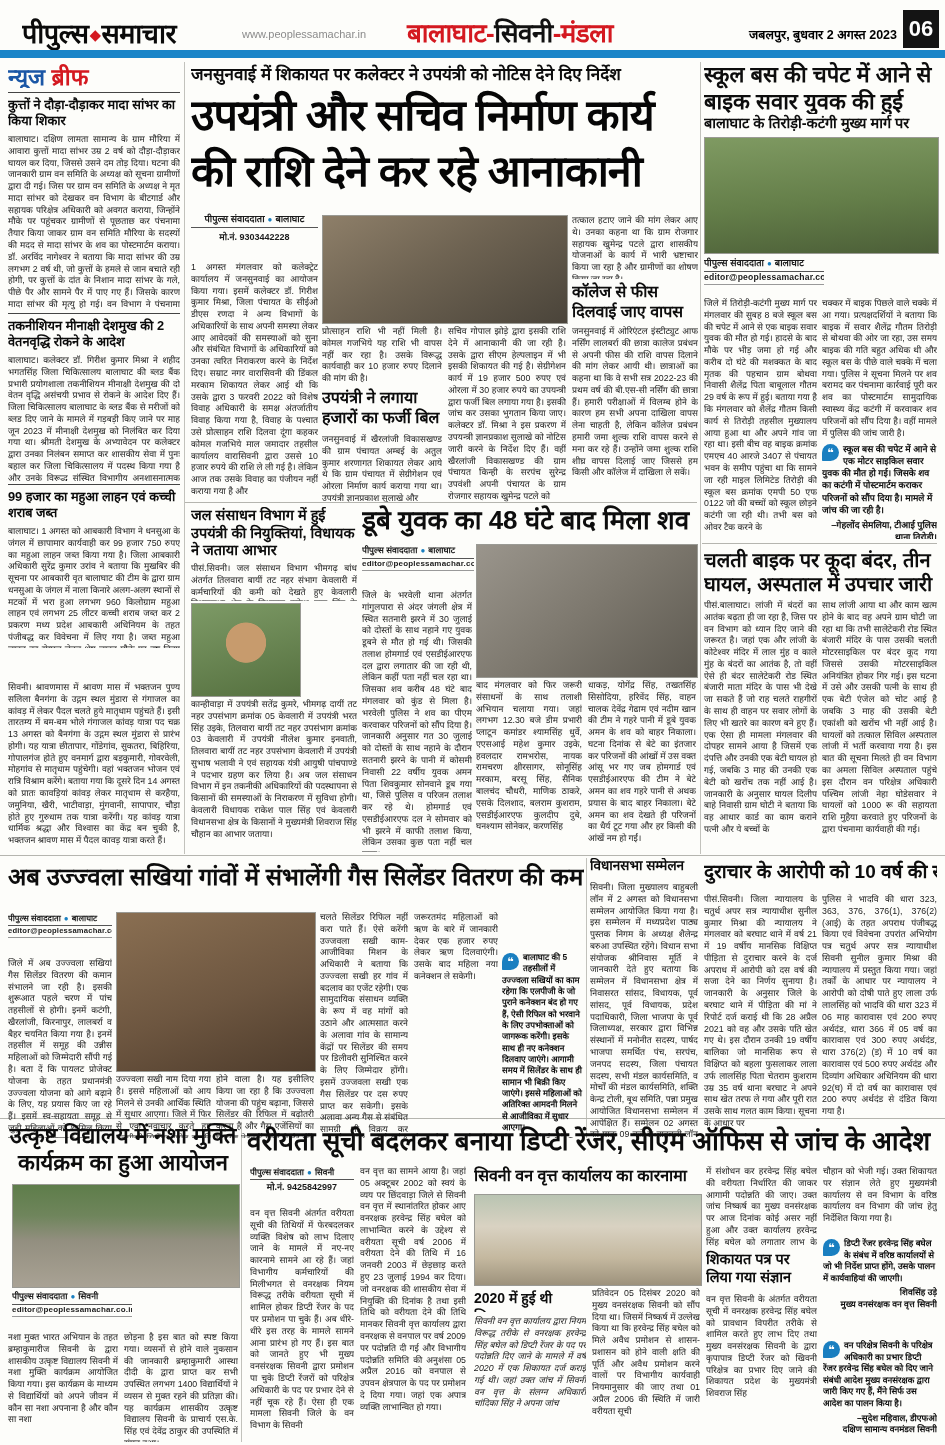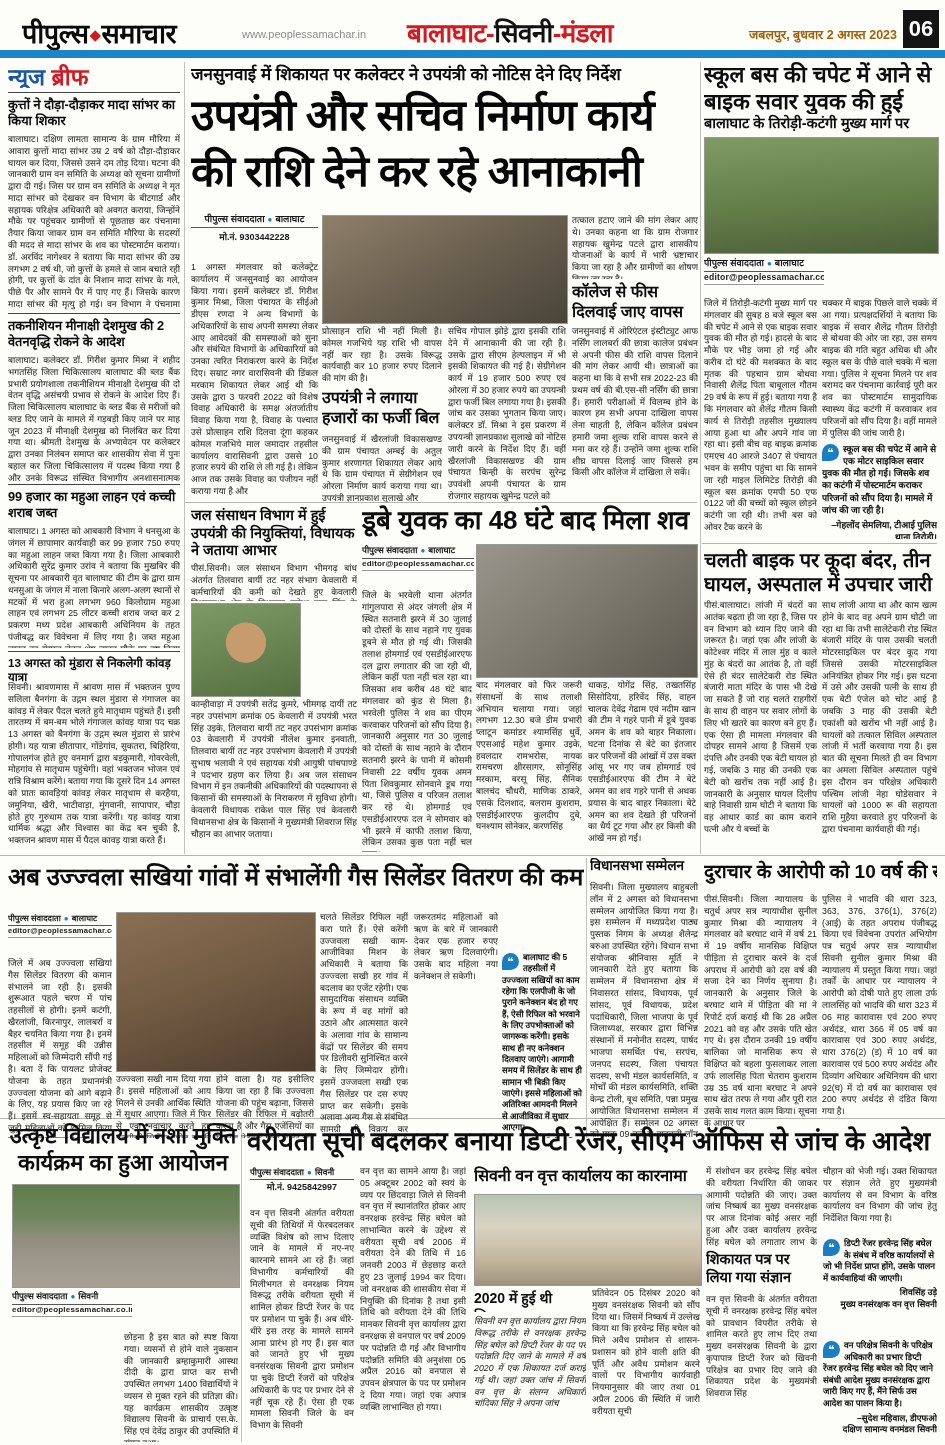--- a/index.html
+++ b/index.html
@@ -22,21 +22,21 @@
   .brief-head{font-weight:bold;font-size:12.8px;line-height:1.25;color:#0b0b0b;border-top:1px solid #444;padding-top:4px;}
   .quote{font-size:9px;font-weight:bold;line-height:1.35;color:#111;}
   .quote .attr{display:block;text-align:right;font-weight:bold;margin-top:3px;}
   .qicon{float:left;width:17px;height:17px;margin:1px 4px 1px 0;background:#1a7fc0;color:#fff;
          border-radius:50% 50% 50% 4%;font-size:11px;line-height:17px;text-align:center;font-weight:bold;}
   .masthead-logo{font-size:27px;font-weight:bold;color:#0a0a0a;letter-spacing:-.5px;}
   .mark{color:#d41920;font-size:15px;vertical-align:3px;padding:0 1px;}
   .site{font-size:11px;color:#8b8b8b;}
   .edition{font-size:26px;font-weight:bold;letter-spacing:-.5px;white-space:nowrap;}
   .edition .red{color:#d41920;} .edition .blk{color:#111;}
-  .dateline{font-size:12.5px;font-weight:bold;color:#a16207;white-space:nowrap;}
+  .dateline{font-size:12.5px;font-weight:bold;color:#000000;white-space:nowrap;}
   .pagenum{background:#141414;color:#fff;font-size:22px;font-weight:bold;text-align:center;line-height:38px;}
   .blue-bar{position:absolute;left:0;width:945px;height:8px;background:#1a85c8;}
   .nb-title{font-size:23px;font-weight:bold;}
   .nb-title .blue{color:#1b57a6;} .nb-title .red{color:#d41920;}
   .center{text-align:center;}
 </style>
 </head>
 <body>
 
 <div id="page">
@@ -63,21 +63,20 @@
 
   <div class="abs nb-title" style="left:8px;top:60px;width:174px;height:28px;">
     <span class="blue">न्यूज</span>&nbsp;<span class="red">ब्रीफ</span>
   </div>
   <div class="abs brief-head" style="left:8px;top:92px;width:172px;height:38px;">कुत्तों ने दौड़ा-दौड़ाकर मादा सांभर का किया शिकार</div>
   <div class="abs body" style="left:8px;top:134px;width:172px;height:176px;">बालाघाट। दक्षिण लामता सामान्य के ग्राम मौरिया में आवारा कुत्तों मादा सांभर उम्र 2 वर्ष को दौड़ा-दौड़ाकर घायल कर दिया, जिससे उसने दम तोड़ दिया। घटना की जानकारी ग्राम वन समिति के अध्यक्ष को सूचना ग्रामीणों द्वारा दी गई। जिस पर ग्राम वन समिति के अध्यक्ष ने मृत मादा सांभर को देखकर वन विभाग के बीटगार्ड और सहायक परिक्षेत्र अधिकारी को अवगत कराया, जिन्होंने मौके पर पहुंचकर ग्रामीणों से पूछताछ कर पंचनामा तैयार किया जाकर ग्राम वन समिति मौरिया के सदस्यों की मदद से मादा सांभर के शव का पोस्टमार्टम कराया। डॉ. अरविंद नागेश्वर ने बताया कि मादा सांभर की उम्र लगभग 2 वर्ष थी, जो कुत्तों के हमले से जान बचाते रही होगी, पर कुत्तों के दांत के निशान मादा सांभर के गले, पीछे पैर और सामने पैर में पाए गए हैं। जिसके कारण मादा सांभर की मृत्यु हो गई। वन विभाग ने पंचनामा कार्यवाही के साथ पीएम कराकर अंतिम संस्कार किया।</div>
   <div class="abs brief-head" style="left:8px;top:313px;width:172px;height:38px;">तकनीशियन मीनाक्षी देशमुख की 2 वेतनवृद्धि रोकने के आदेश</div>
   <div class="abs body" style="left:8px;top:355px;width:172px;height:126px;">बालाघाट। कलेक्टर डॉ. गिरीश कुमार मिश्रा ने शहीद भगतसिंह जिला चिकित्सालय बालाघाट की ब्लड बैंक प्रभारी प्रयोगशाला तकनीशियन मीनाक्षी देशमुख की दो वेतन वृद्धि असंचयी प्रभाव से रोकने के आदेश दिए हैं। जिला चिकित्सालय बालाघाट के ब्लड बैंक से मरीजों को ब्लड दिए जाने के मामले में गड़बड़ी किए जाने पर माह जून 2023 में मीनाक्षी देशमुख को निलंबित कर दिया गया था। श्रीमती देशमुख के अभ्यावेदन पर कलेक्टर द्वारा उनका निलंबन समाप्त कर शासकीय सेवा में पुनः बहाल कर जिला चिकित्सालय में पदस्थ किया गया है और उनके विरूद्ध संस्थित विभागीय अनुशासनात्मक कार्यवाही समाप्त कर दी गई है।</div>
   <div class="abs brief-head" style="left:8px;top:484px;width:172px;height:38px;">99 हजार का महुआ लाहन एवं कच्ची शराब जब्त</div>
   <div class="abs body" style="left:8px;top:526px;width:172px;height:122px;">बालाघाट। 1 अगस्त को आबकारी विभाग ने धनसुआ के जंगल में छापामार कार्यवाही कर 99 हजार 750 रुपए का महुआ लाहन जब्त किया गया है। जिला आबकारी अधिकारी सुरेंद्र कुमार उरांव ने बताया कि मुखबिर की सूचना पर आबकारी वृत बालाघाट की टीम के द्वारा ग्राम धनसुआ के जंगल में नाला किनारे अलग-अलग स्थानों से मटकों में भरा हुआ लगभग 960 किलोग्राम महुआ लाहन एवं लगभग 25 लीटर कच्ची शराब जब्त कर 2 प्रकरण मध्य प्रदेश आबकारी अधिनियम के तहत पंजीबद्ध कर विवेचना में लिए गया है। जब्त महुआ लाहन का सेम्पल लेकर शेष लाहन मौके पर नष्ट किया गया।</div>
-  <div class="abs brief-head" style="left:8px;top:651px;width:172px;height:27px;font-size:11.6px;">13 अगस्त को मुंडारा से निकलेगी कांवड़ यात्रा</div>
   <div class="abs body" style="left:8px;top:682px;width:172px;height:170px;">सिवनी। श्रावणमास में श्रावण मास में भक्तजन पुण्य सलिला बैनगंगा के उद्गम स्थल मुंडारा से गंगाजल का कांवड़ में लेकर पैदल चलते हुये मातृधाम पहुंचते हैं। इसी तारतम्य में बम-बम भोले गंगाजल कांवड़ यात्रा पद चक्र 13 अगस्त को बैनगंगा के उद्गम स्थल मुंडारा से प्रारंभ होगी। यह यात्रा छीतापार, गोंडेगांव, सुकतरा, बिहिरिया, गोपालगंज होते हुए वनमार्ग द्वारा बड़कुमारी, गोवरवेली, मोहगांव से मातृधाम पहुंचेगी। वहां भक्तजन भोजन एवं रात्रि विश्राम करेंगे। बताया गया कि दूसरे दिन 14 अगस्त को प्रातः कावड़ियां कांवड़ लेकर मातृधाम से करहैया, जमुनिया, खैरी, भाटीवाड़ा, मुंगवानी, सापापार, चौड़ा होते हुए गुरुधाम तक यात्रा करेंगी। यह कांवड़ यात्रा धार्मिक श्रद्धा और विश्वास का केंद्र बन चुकी है, भक्तजन श्रावण मास में पैदल कावड़ यात्रा करते हैं।</div>
 
   <div class="abs lead-head" style="left:191px;top:88px;width:507px;height:118px;">उपयंत्री और सचिव निर्माण कार्य की राशि देने कर रहे आनाकानी</div>
   <div class="abs kicker" style="left:191px;top:62px;width:507px;height:24px;">जनसुनवाई में शिकायत पर कलेक्टर ने उपयंत्री को नोटिस देने दिए निर्देश</div>
   <div class="abs" style="left:191px;top:212px;width:127px;height:46px;">
     <div class="byline center"><span>पीपुल्स संवाददाता</span><span class="dot">●</span><span>बालाघाट</span></div>
     <div class="phone" style="margin-top:2px;">मो.नं. 9303442228</div>
   </div>
   <div class="abs body" style="left:191px;top:262px;width:127px;height:240px;">1 अगस्त मंगलवार को कलेक्ट्रेट कार्यालय में जनसुनवाई का आयोजन किया गया। इसमें कलेक्टर डॉ. गिरीश कुमार मिश्रा, जिला पंचायत के सीईओ डीएस रणदा ने अन्य विभागों के अधिकारियों के साथ अपनी समस्या लेकर आए आवेदकों की समस्याओं को सुना और संबंधित विभागों के अधिकारियों को उनका त्वरित निराकरण करने के निर्देश दिए। सम्राट नगर वारासिवनी की डिंकल मरकाम शिकायत लेकर आई थी कि उसके द्वारा 3 फरवरी 2022 को विशेष विवाह अधिकारी के समक्ष अंतर्जातीय विवाह किया गया है, विवाह के पश्चात उसे प्रोत्साहन राशि दिलवा दूंगा कहकर कोमल गजभिये माल जमादार तहसील कार्यालय वारासिवनी द्वारा उससे 10 हजार रुपये की राशि ले ली गई है। लेकिन आज तक उसके विवाह का पंजीयन नहीं कराया गया है और</div>
   <div class="abs photo" style="left:322px;top:215px;width:244px;height:107px;background:linear-gradient(150deg,#8e7f69 0%,#6e6352 45%,#4a443a 100%);"></div>
@@ -146,20 +145,21 @@
   <div class="abs headline nowrap" style="left:704px;top:860px;width:233px;height:28px;font-size:19px;">दुराचार के आरोपी को 10 वर्ष की सजा</div>
   <div class="abs body" style="left:704px;top:894px;width:113px;height:244px;">पीसं.सिवनी। जिला न्यायालय के चतुर्थ अपर सत्र न्यायाधीश सुनील कुमार मिश्रा की न्यायालय ने मंगलवार को बरघाट थाने में वर्ष 21 में 19 वर्षीय मानसिक विक्षिप्त पीड़िता से दुराचार करने के दर्ज अपराध में आरोपी को दस वर्ष की सजा देने का निर्णय सुनाया है। जानकारी के अनुसार जिले के बरघाट थाने में पीड़िता की मां ने रिपोर्ट दर्ज कराई थी कि 28 अप्रैल 2021 को वह और उसके पति खेत गए थे। इस दौरान उनकी 19 वर्षीय बालिका जो मानसिक रूप से विक्षिप्त को बहला फुसलाकर लाला उर्फ लालसिंह पिता चेतराम कुशराम उम्र 35 वर्ष थाना बरघाट ने अपने साथ खेत तरफ ले गया और पूरी रात उसके साथ गलत काम किया। सूचना के आधार पर</div>
   <div class="abs body" style="left:822px;top:894px;width:115px;height:244px;">पुलिस ने भादवि की धारा 323, 363, 376, 376(1), 376(2) (आई) के तहत अपराध पंजीबद्ध किया एवं विवेचना उपरांत अभियोग पत्र चतुर्थ अपर सत्र न्यायाधीश सिवनी सुनील कुमार मिश्रा की न्यायालय में प्रस्तुत किया गया। जहां तर्कों के आधार पर न्यायालय ने आरोपी को दोषी पाते हुए लाला उर्फ लालसिंह को भादवि की धारा 323 में 06 माह कारावास एवं 200 रुपए अर्थदंड, धारा 366 में 05 वर्ष का कारावास एवं 300 रुपए अर्थदंड, धारा 376(2) (ड) में 10 वर्ष का कारावास एवं 500 रुपए अर्थदंड और दिव्यांग अधिकार अधिनियम की धारा 92(घ) में दो वर्ष का कारावास एवं 200 रुपए अर्थदंड से दंडित किया गया है।</div>
 
   <div class="abs headline center" style="left:8px;top:1123px;width:230px;height:58px;font-size:22px;">उत्कृष्ट विद्यालय में नशा मुक्ति कार्यक्रम का हुआ आयोजन</div>
   <div class="abs photo" style="left:12px;top:1184px;width:226px;height:102px;background:linear-gradient(180deg,#5e7d4a 0%,#6f855c 30%,#938f80 55%,#a9a294 100%);"></div>
   <div class="abs" style="left:12px;top:1290px;width:120px;height:36px;">
     <div class="byline" style="font-size:8.6px;"><span>पीपुल्स संवाददाता</span><span class="dot">●</span><span>सिवनी</span></div>
     <div class="email" style="font-size:8px;">editor@peoplessamachar.co.in</div>
   </div>
+  <div class="abs body" style="left:8px;top:1332px;width:110px;height:110px;">नशा मुक्त भारत अभियान के तहत ब्रम्हाकुमारीज सिवनी के द्वारा शासकीय उत्कृष्ट विद्यालय सिवनी में नशा मुक्ति कार्यक्रम आयोजित किया गया। इस कार्यक्रम के माध्यम से विद्यार्थियों को अपने जीवन में कौन सा नशा अपनाना है और कौन सा नशा</div>
   <div class="abs body" style="left:124px;top:1332px;width:114px;height:110px;">छोड़ना है इस बात को स्पष्ट किया गया। व्यसनों से होने वाले नुकसान की जानकारी ब्रम्हाकुमारी आस्था दीदी के द्वारा प्राप्त कर सभी उपस्थित लगभग 1400 विद्यार्थियों ने व्यसन से मुक्त रहने की प्रतिज्ञा की। यह कार्यक्रम शासकीय उत्कृष्ट विद्यालय सिवनी के प्राचार्य एस.के. सिंह एवं देवेंद्र ठाकुर की उपस्थिति में संपन्न हुआ।</div>
 
   <div class="abs headline nowrap" style="left:247px;top:1126px;width:690px;height:38px;font-size:26px;">वरीयता सूची बदलकर बनाया डिप्टी रेंजर, सीएम ऑफिस से जांच के आदेश</div>
   <div class="abs" style="left:250px;top:1166px;width:104px;height:36px;">
     <div class="byline" style="font-size:8.4px;"><span>पीपुल्स संवाददाता</span><span class="dot">●</span><span>सिवनी</span></div>
     <div class="phone">मो.नं. 9425842997</div>
   </div>
   <div class="abs body" style="left:250px;top:1208px;width:104px;height:234px;">वन वृत्त सिवनी अंतर्गत वरीयता सूची की तिथियों में फेरबदलकर व्यक्ति विशेष को लाभ दिलाए जाने के मामले में नए-नए कारनामे सामने आ रहे हैं। जहां विभागीय कर्मचारियों की मिलीभगत से वनरक्षक नियम विरूद्ध तरीके वरीयता सूची में शामिल होकर डिप्टी रेंजर के पद पर प्रमोशन पा चुके हैं। अब धीरे-धीरे इस तरह के मामले सामने आना प्रारंभ हो गए हैं। इस बात को जानते हुए भी मुख्य वनसंरक्षक सिवनी द्वारा प्रमोशन पा चुके डिप्टी रेंजरों को परिक्षेत्र अधिकारी के पद पर प्रभार देने से नहीं चूक रहे हैं। ऐसा ही एक मामला सिवनी जिले के वन विभाग के सिवनी</div>
   <div class="abs body" style="left:360px;top:1166px;width:106px;height:276px;">वन वृत्त का सामने आया है। जहां 05 अक्टूबर 2002 को स्वयं के व्यय पर छिंदवाड़ा जिले से सिवनी वन वृत्त में स्थानांतरित होकर आए वनरक्षक हरवेन्द्र सिंह बघेल को लाभान्वित करने के उद्देश्य से वरीयता सूची वर्ष 2006 में वरीयता देने की तिथि में 16 जनवरी 2003 में छेड़छाड़ करते हुए 23 जुलाई 1994 कर दिया। जो वनरक्षक की शासकीय सेवा में नियुक्ति की दिनांक है तथा इसी तिथि को वरीयता देने की तिथि मानकर सिवनी वृत्त कार्यालय द्वारा वनरक्षक से वनपाल पर वर्ष 2009 पर पदोन्नति दी गई और विभागीय पदोन्नति समिति की अनुशंसा 05 अप्रैल 2016 को वनपाल से उपवन क्षेत्रपाल के पद पर प्रमोशन दे दिया गया। जहां एक अपात्र व्यक्ति लाभान्वित हो गया।</div>
   <div class="abs subhead" style="left:474px;top:1166px;width:226px;height:24px;font-size:16px;">सिवनी वन वृत्त कार्यालय का कारनामा</div>

